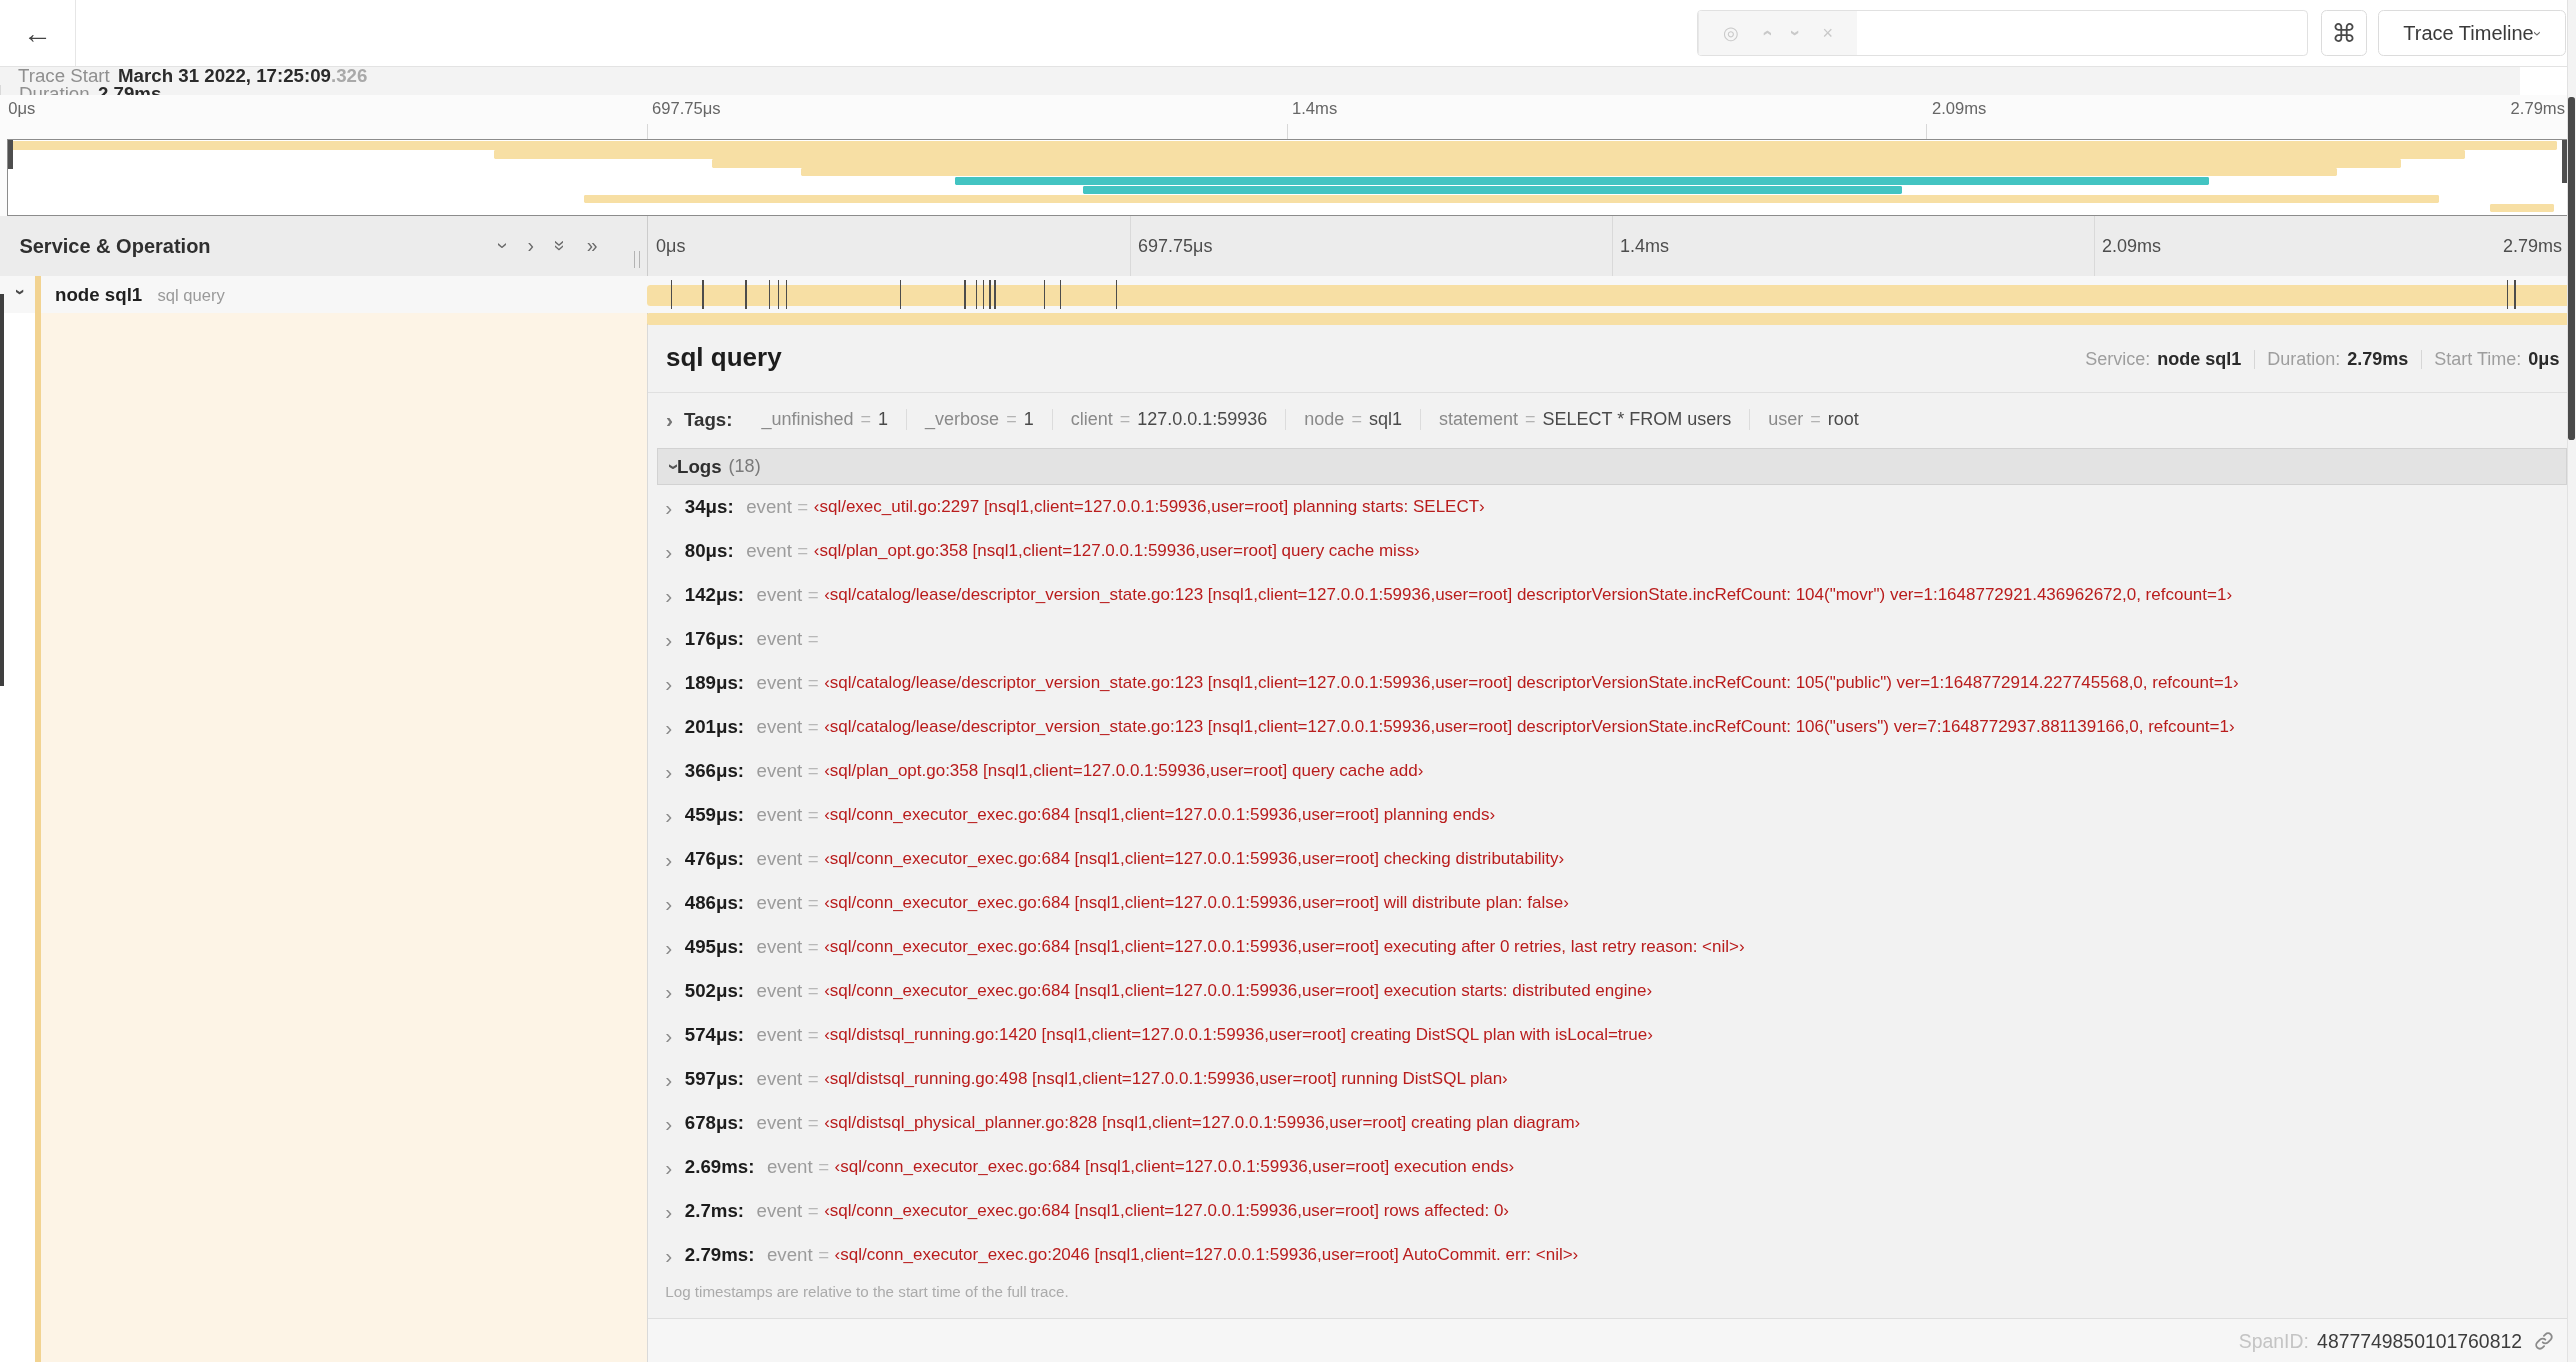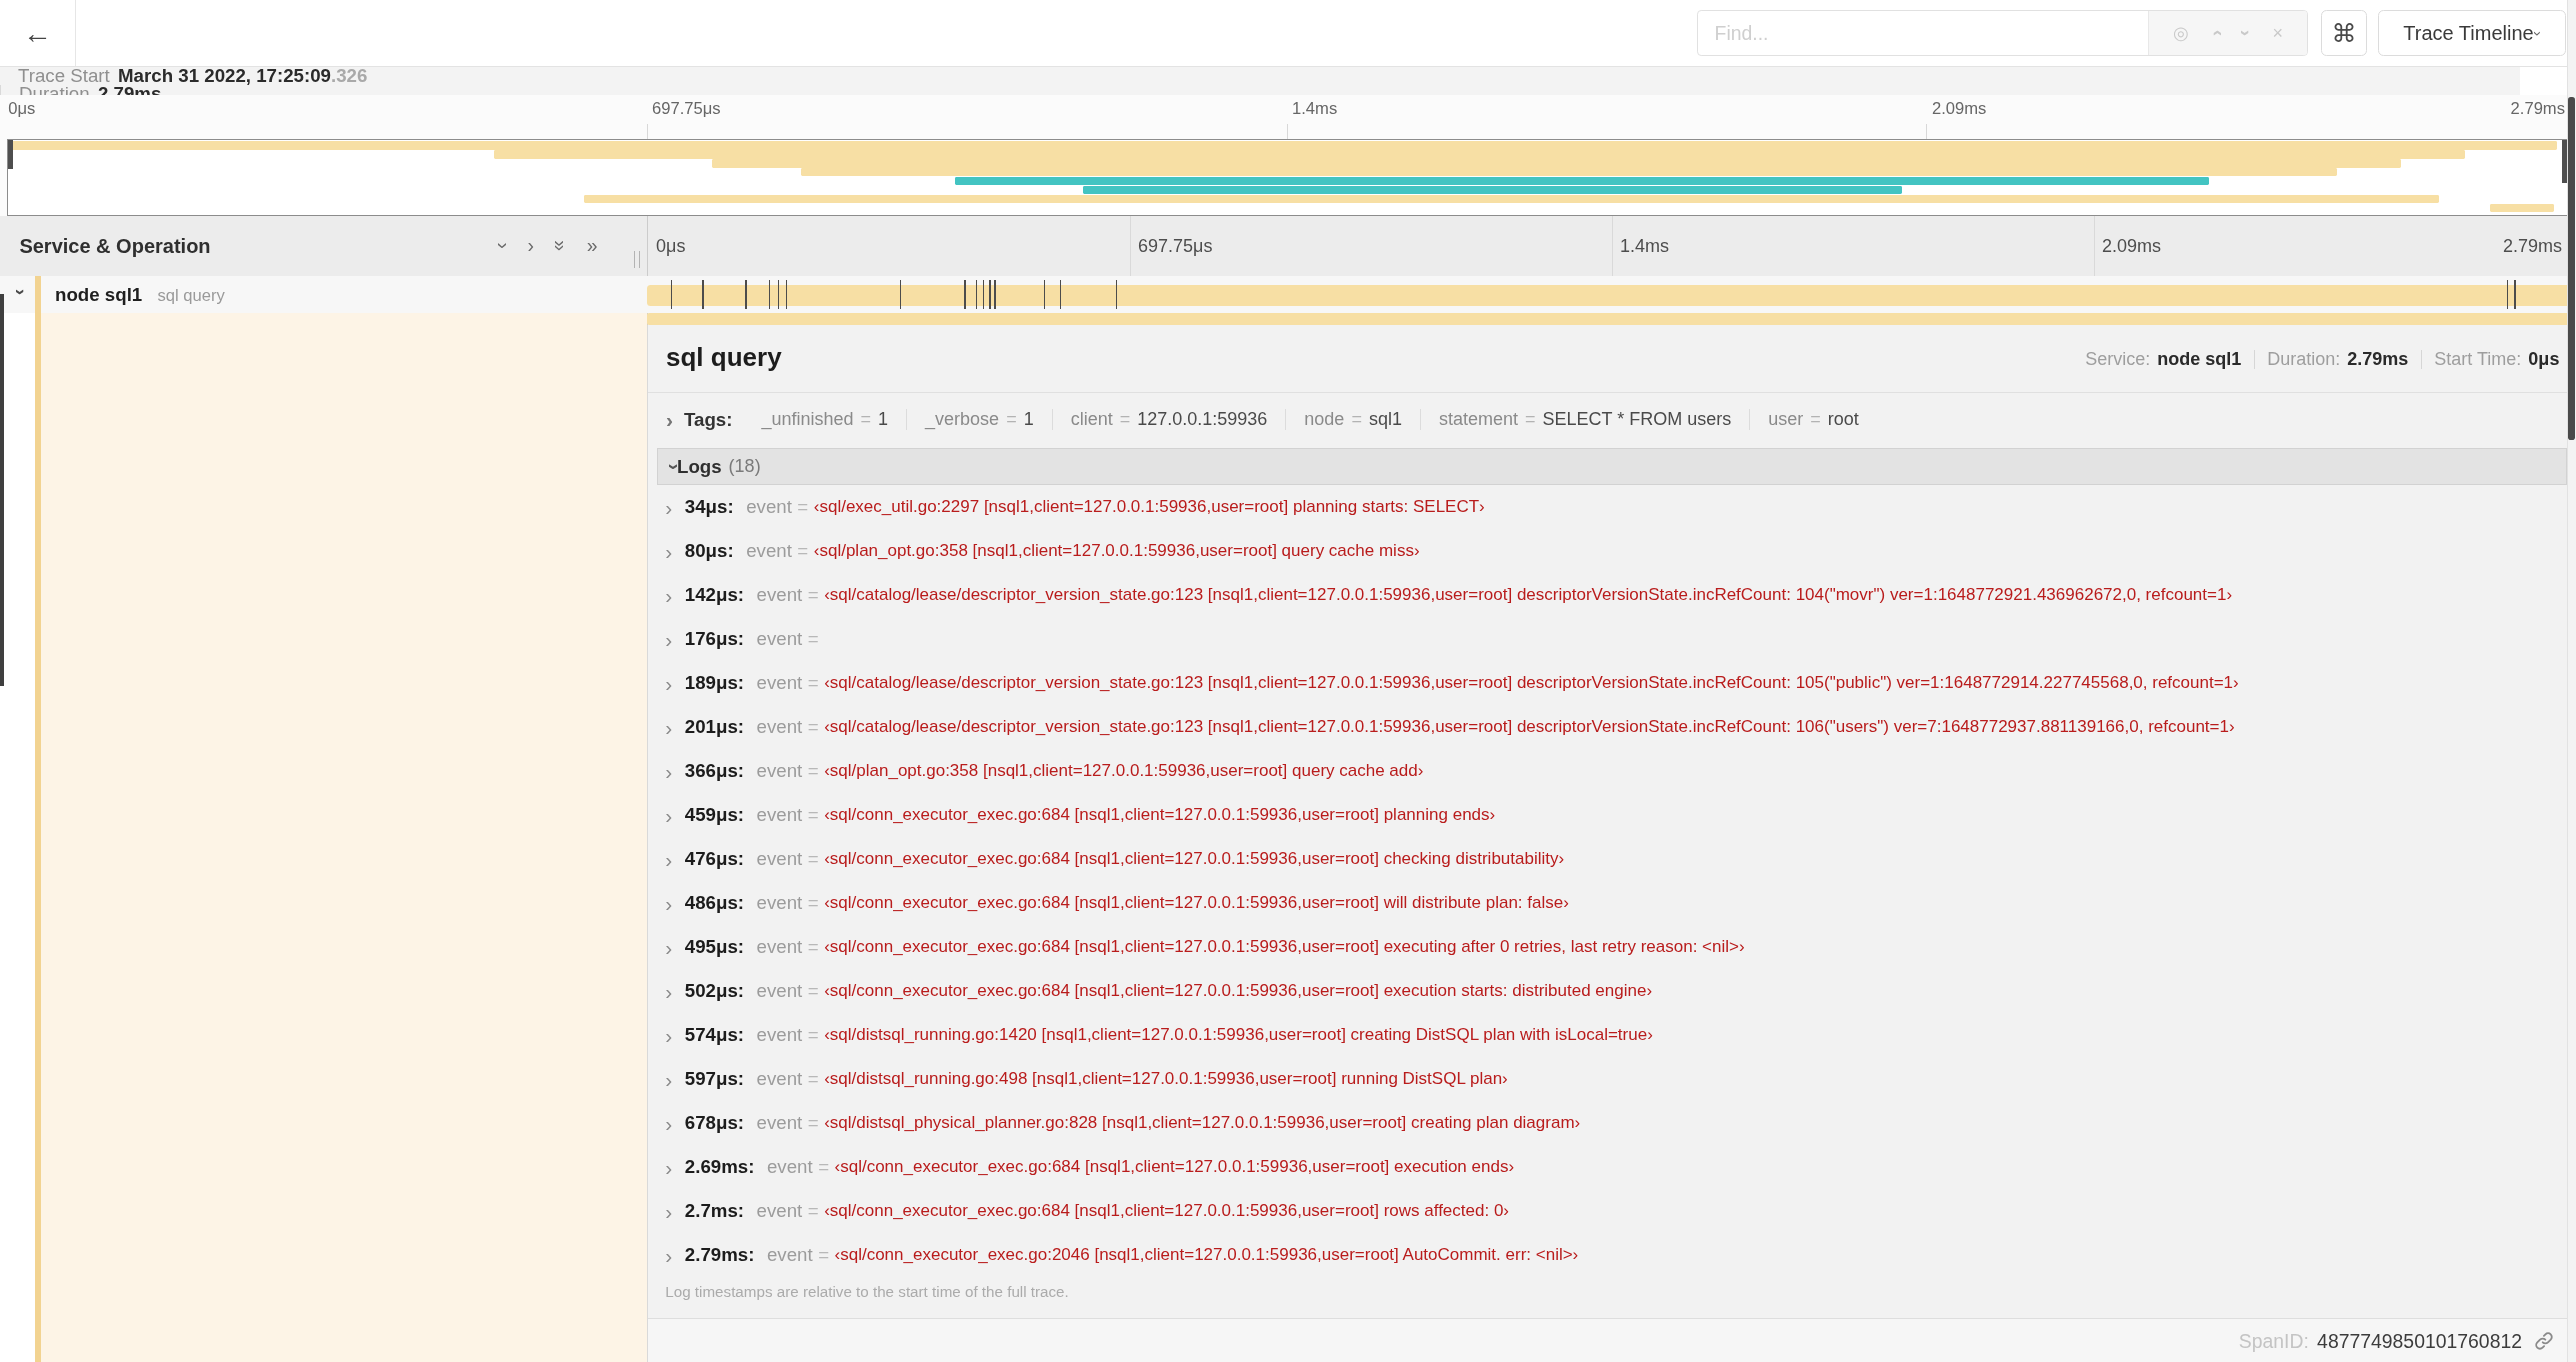--- a/index.html
+++ b/index.html
@@ -123,21 +123,20 @@
   #scroll-thumb{position:absolute;right:1.4px;top:97px;width:6.2px;height:343px;background:#4a4a4a;border-radius:2.8px;}
 </style>
 </head>
 <body>
 
 <div id="topbar" class="abs">
   <div id="back-btn" class="abs">
     <span>←</span>
   </div>
   <div id="find-box" class="abs">
-    <input id="find-input" type="text" placeholder="Find..." style="">
     <div id="find-suffix">
       <span class="ficon">◎</span>
       <span class="ficon chev rotm90">›</span>
       <span class="ficon chev rot90">›</span>
       <span class="ficon">×</span>
     </div>
   </div>
   <div id="cmd-btn" class="abs">
     <span>⌘</span>
   </div>

